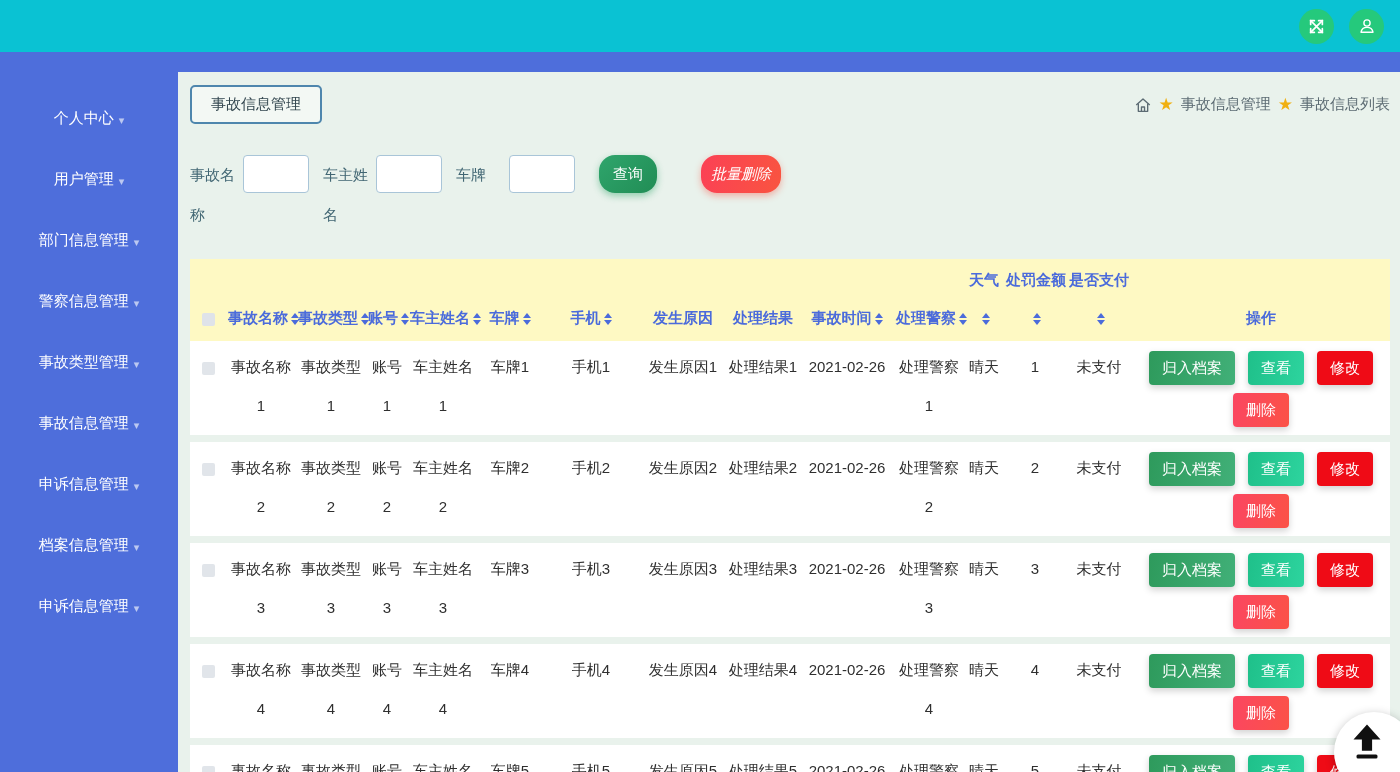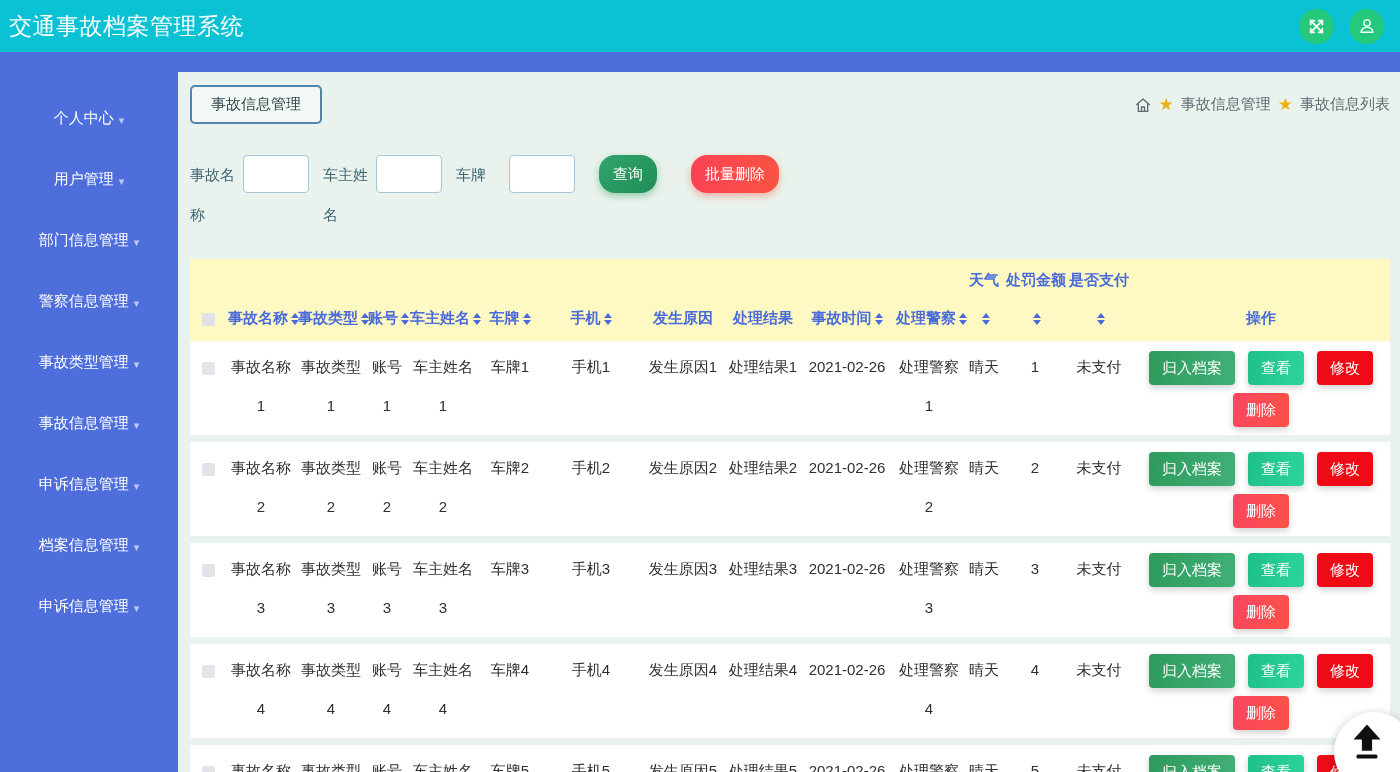--- a/index.html
+++ b/index.html
@@ -23,21 +23,21 @@
   .main-top { display:flex; justify-content:space-between; align-items:center; }
   .tab-btn { border:2px solid #4e86ad; border-radius:5px; background:rgba(255,255,255,.45); padding:8px 19px; font-size:15px; color:#33464f; cursor:pointer; }
   .breadcrumb { display:flex; align-items:center; gap:7px; color:#5c6b73; font-size:15px; }
   .star { color:#f0b011; font-size:17px; line-height:1; }
   
   .search-row { display:flex; align-items:flex-start; margin-top:31px; }
   .s-label { width:50px; line-height:40px; font-size:15px; color:#416673; margin-right:3px; }
   .s-input { width:66px; height:38px; border:1px solid #a9c5d8; border-radius:4px; background:#fff; margin-right:14px; outline:none; padding:0 6px; font-size:14px; }
   .btn { border:none; border-radius:16px; color:#fff; font-size:15px; height:38px; cursor:pointer; }
   .btn-query { width:58px; background:linear-gradient(135deg,#2fa56c,#218d55); margin-left:10px; box-shadow:0 3px 7px rgba(39,162,99,.45); }
-  .btn-batch { width:88px; margin-left:34px; background:linear-gradient(100deg,#fb4155,#f95440); box-shadow:0 3px 7px rgba(248,74,58,.4); }
+  .btn-batch { width:80px; margin-left:44px; background:linear-gradient(100deg,#fb4155,#f95440); box-shadow:0 3px 7px rgba(248,74,58,.4);font-style:italic; }
   
   table { border-collapse:collapse; table-layout:fixed; width:1200px; margin-top:24px; }
   th { background:#fef9c3; color:#4b6bdb; font-size:15px; font-weight:bold; vertical-align:bottom;
        padding:2px 2px 4px; line-height:38px; white-space:nowrap; text-align:center; height:81px; cursor:pointer; }
   td { background:#fff; font-size:15px; color:#2f2f2f; vertical-align:top; text-align:center;
        padding:6px 2px 8px; line-height:39px; border-bottom:7px solid #e9f2ec; height:91px; word-break:break-all; }
   .thline { display:block; line-height:38px; }
   .caret-sort { display:inline-flex; flex-direction:column; gap:2px; margin-left:3px; vertical-align:middle; }
   .caret-sort i { display:block; width:0; height:0; border-left:4px solid transparent; border-right:4px solid transparent; }
   .caret-sort .up { border-bottom:5px solid #4b6bdb; }
@@ -58,21 +58,20 @@
   .wm1 { font-size:25px; }
   .wm2 { font-size:32px; margin-top:-2px; }
   .backtop { position:absolute; right:-14px; bottom:-20px; width:80px; height:80px; border-radius:50%;
              background:#fff; box-shadow:0 2px 10px rgba(0,0,0,.25); z-index:6; cursor:pointer; }
   .backtop svg { position:absolute; left:15px; top:11px; }
 </style>
 </head>
 <body>
 
 <div class="topbar">
-  <span class="title">交通事故档案管理系统</span>
   <span class="spacer"></span>
   <span class="circle-btn">
     <svg width="17" height="17" viewBox="0 0 16 16" fill="none" stroke="#ffffff" stroke-width="1.6" stroke-linecap="round">
       <path d="M2.5 2.5 L13.5 13.5 M13.5 2.5 L2.5 13.5"></path>
       <path d="M2.5 6 V2.5 H6 M10 2.5 H13.5 V6 M13.5 10 V13.5 H10 M6 13.5 H2.5 V10" fill="none"></path>
     </svg>
   </span>
   <span class="circle-btn">
     <svg width="18" height="18" viewBox="0 0 18 18" fill="none" stroke="#ffffff" stroke-width="1.4">
       <circle cx="9" cy="6" r="3.1"></circle>

